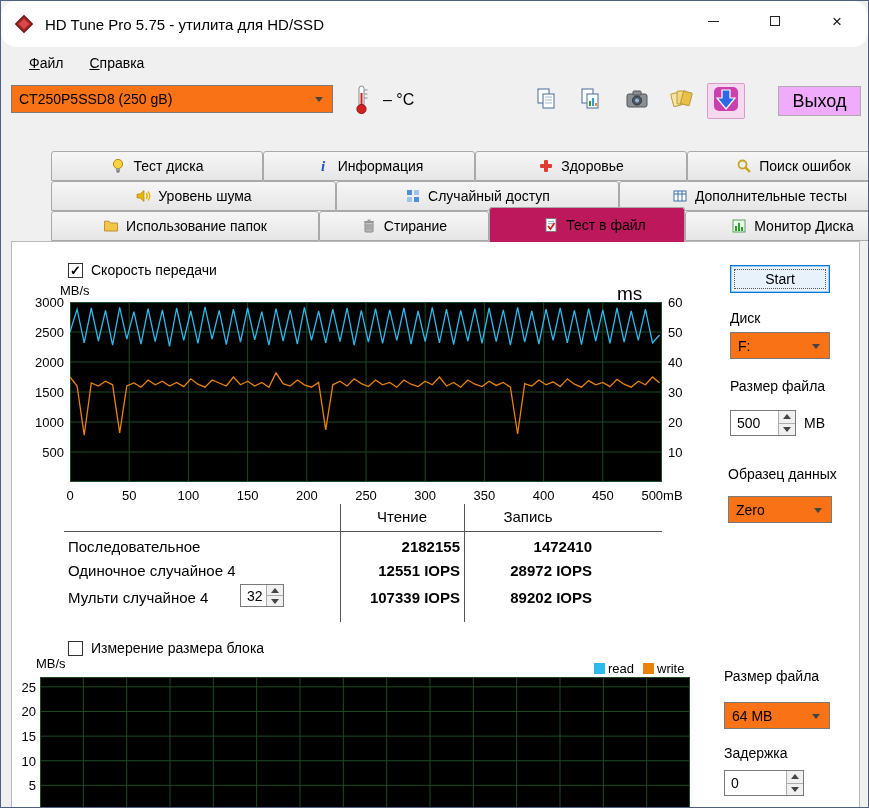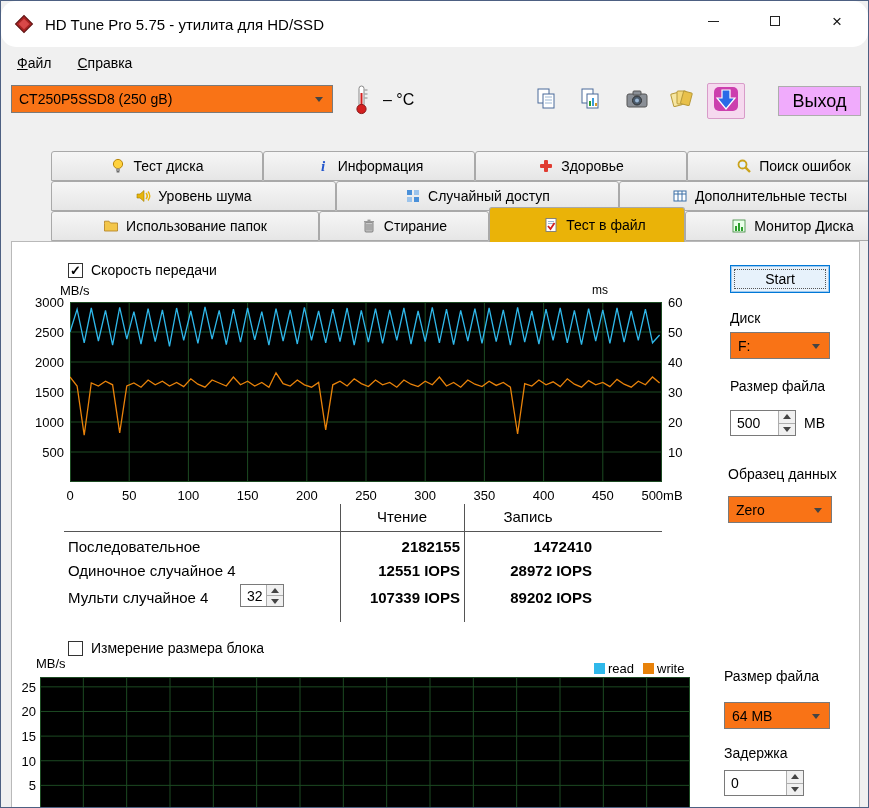--- a/index.html
+++ b/index.html
@@ -10,40 +10,40 @@
   .titlebar { position:absolute; left:0; top:0; width:100%; height:46px; background:#ffffff; display:flex; align-items:center;border-radius:15px; }
   .app-icon { margin:0 10px 0 12px; display:inline-flex; }
   .title-text { font-size:15px; color:#000; }
   .win-btns { position:absolute; right:0; top:0; height:40px; display:flex; }
   .win-btn { width:62px; height:40px; display:flex; align-items:center; justify-content:center; cursor:default; }
   .glyph-min { width:11px; height:1px; background:#222; display:block; }
   .glyph-max { width:10px; height:10px; border:1px solid #222; display:block; }
   .glyph-close { font-size:17px; line-height:1; color:#111; }
 
   
-  .menubar { position:absolute; left:0; top:48px; width:100%; height:28px; background:#f0f0f0; display:flex; align-items:center; padding-left:16px; gap:26px; }
+  .menubar { position:absolute; left:0; top:48px; width:100%; height:28px; background:#f0f0f0; display:flex; align-items:center; padding-left:28px; gap:26px; }
   .menu-item { font-size:14px; display:inline-block; }
   .menu-item::first-letter { text-decoration:underline; }
 
   
   .toolbar { position:absolute; left:0; top:78px; width:100%; height:48px; background:#f0f0f0; }
   .combo { position:absolute; background:#f97316; border:1px solid #7a7a7a; display:flex; align-items:center; font-size:14px; padding-left:7px; }
   .combo .combo-arrow { position:absolute; right:9px; top:50%; margin-top:-2px; width:0; height:0; border-left:4px solid transparent; border-right:4px solid transparent; border-top:5px solid #444; }
   .device-combo { left:10px; top:6px; width:322px; height:28px; }
   .temp-text { position:absolute; left:382px; top:12px; font-size:16px; }
   .tbtn { position:absolute; top:4px; width:38px; height:36px; display:flex; align-items:center; justify-content:center; background:transparent; border:1px solid transparent; }
   .tbtn.active { background:#f6d9ef; border:1px solid #d89cc9; border-radius:2px; }
   .btn { background:#f0abfc; border:1px solid #adadad; font-size:18px; font-family:"Liberation Sans",sans-serif; display:flex; align-items:center; justify-content:center; }
   .exit-btn { position:absolute; left:777px; top:7px; width:83px; height:30px; }
 
   
   .tabs { position:absolute; left:0; top:126px; width:100%; height:114px;margin-left:40px; }
   .tab { position:absolute; height:30px; border:1px solid #a9a9a9; border-radius:3px 3px 0 0; background:linear-gradient(#f6f6f6,#e6e6e6); display:flex; align-items:center; justify-content:center; gap:7px; font-size:14px; cursor:default; }
   .tab .ticon { display:inline-flex; flex:0 0 auto; }
-  .tab.active { background:#eab308; border-bottom:none; z-index:6; height:35px;padding-left:15px; }
+  .tab.active { background:#be185d; border-bottom:none; z-index:6; height:35px;padding-left:15px; }
 
   
   .panel { position:absolute; left:10px; top:240px; width:849px; height:568px; background:#ffffff; border:1px solid #b9b9b9; z-index:2; }
   .abs { position:absolute; }
   .lbl { font-size:14px; color:#000; white-space:nowrap; }
 
   
   .checkbox { display:flex; align-items:center; gap:8px; }
   .cb-box { width:15px; height:15px; background:#fff; border:1px solid #333; display:flex; align-items:center; justify-content:center; font-size:13px; font-weight:bold; line-height:1; }
 
@@ -284,21 +284,21 @@
   </div>
 
   <div class="panel">
 
     <div class="checkbox abs" style="left:56px; top:20px;">
       <span class="cb-box">✓</span>
       <span class="lbl">Скорость передачи</span>
     </div>
 
     <span class="abs lbl" style="left:48px; top:41px; font-size:13px;">MB/s</span>
-    <span class="abs lbl" style="left:580px; top:41px; font-size:12px;">ms</span>
+    <span class="abs lbl" style="left:605px; top:41px; font-size:19px;">ms</span>
 
     <div class="abs plot-wrap" style="left:58px; top:60px; width:592px; height:180px;">
       <svg id="plot1" width="592" height="180">
           <rect x="0.5" y="0.5" width="591" height="179" fill="#000000" stroke="#1c4a22"></rect>
           <line x1="0" y1="0" x2="0" y2="180" stroke="#1c4a22"></line>
           <line x1="59.2" y1="0" x2="59.2" y2="180" stroke="#1c4a22"></line>
           <line x1="118.4" y1="0" x2="118.4" y2="180" stroke="#1c4a22"></line>
           <line x1="177.6" y1="0" x2="177.6" y2="180" stroke="#1c4a22"></line>
           <line x1="236.8" y1="0" x2="236.8" y2="180" stroke="#1c4a22"></line>
           <line x1="296" y1="0" x2="296" y2="180" stroke="#1c4a22"></line>

